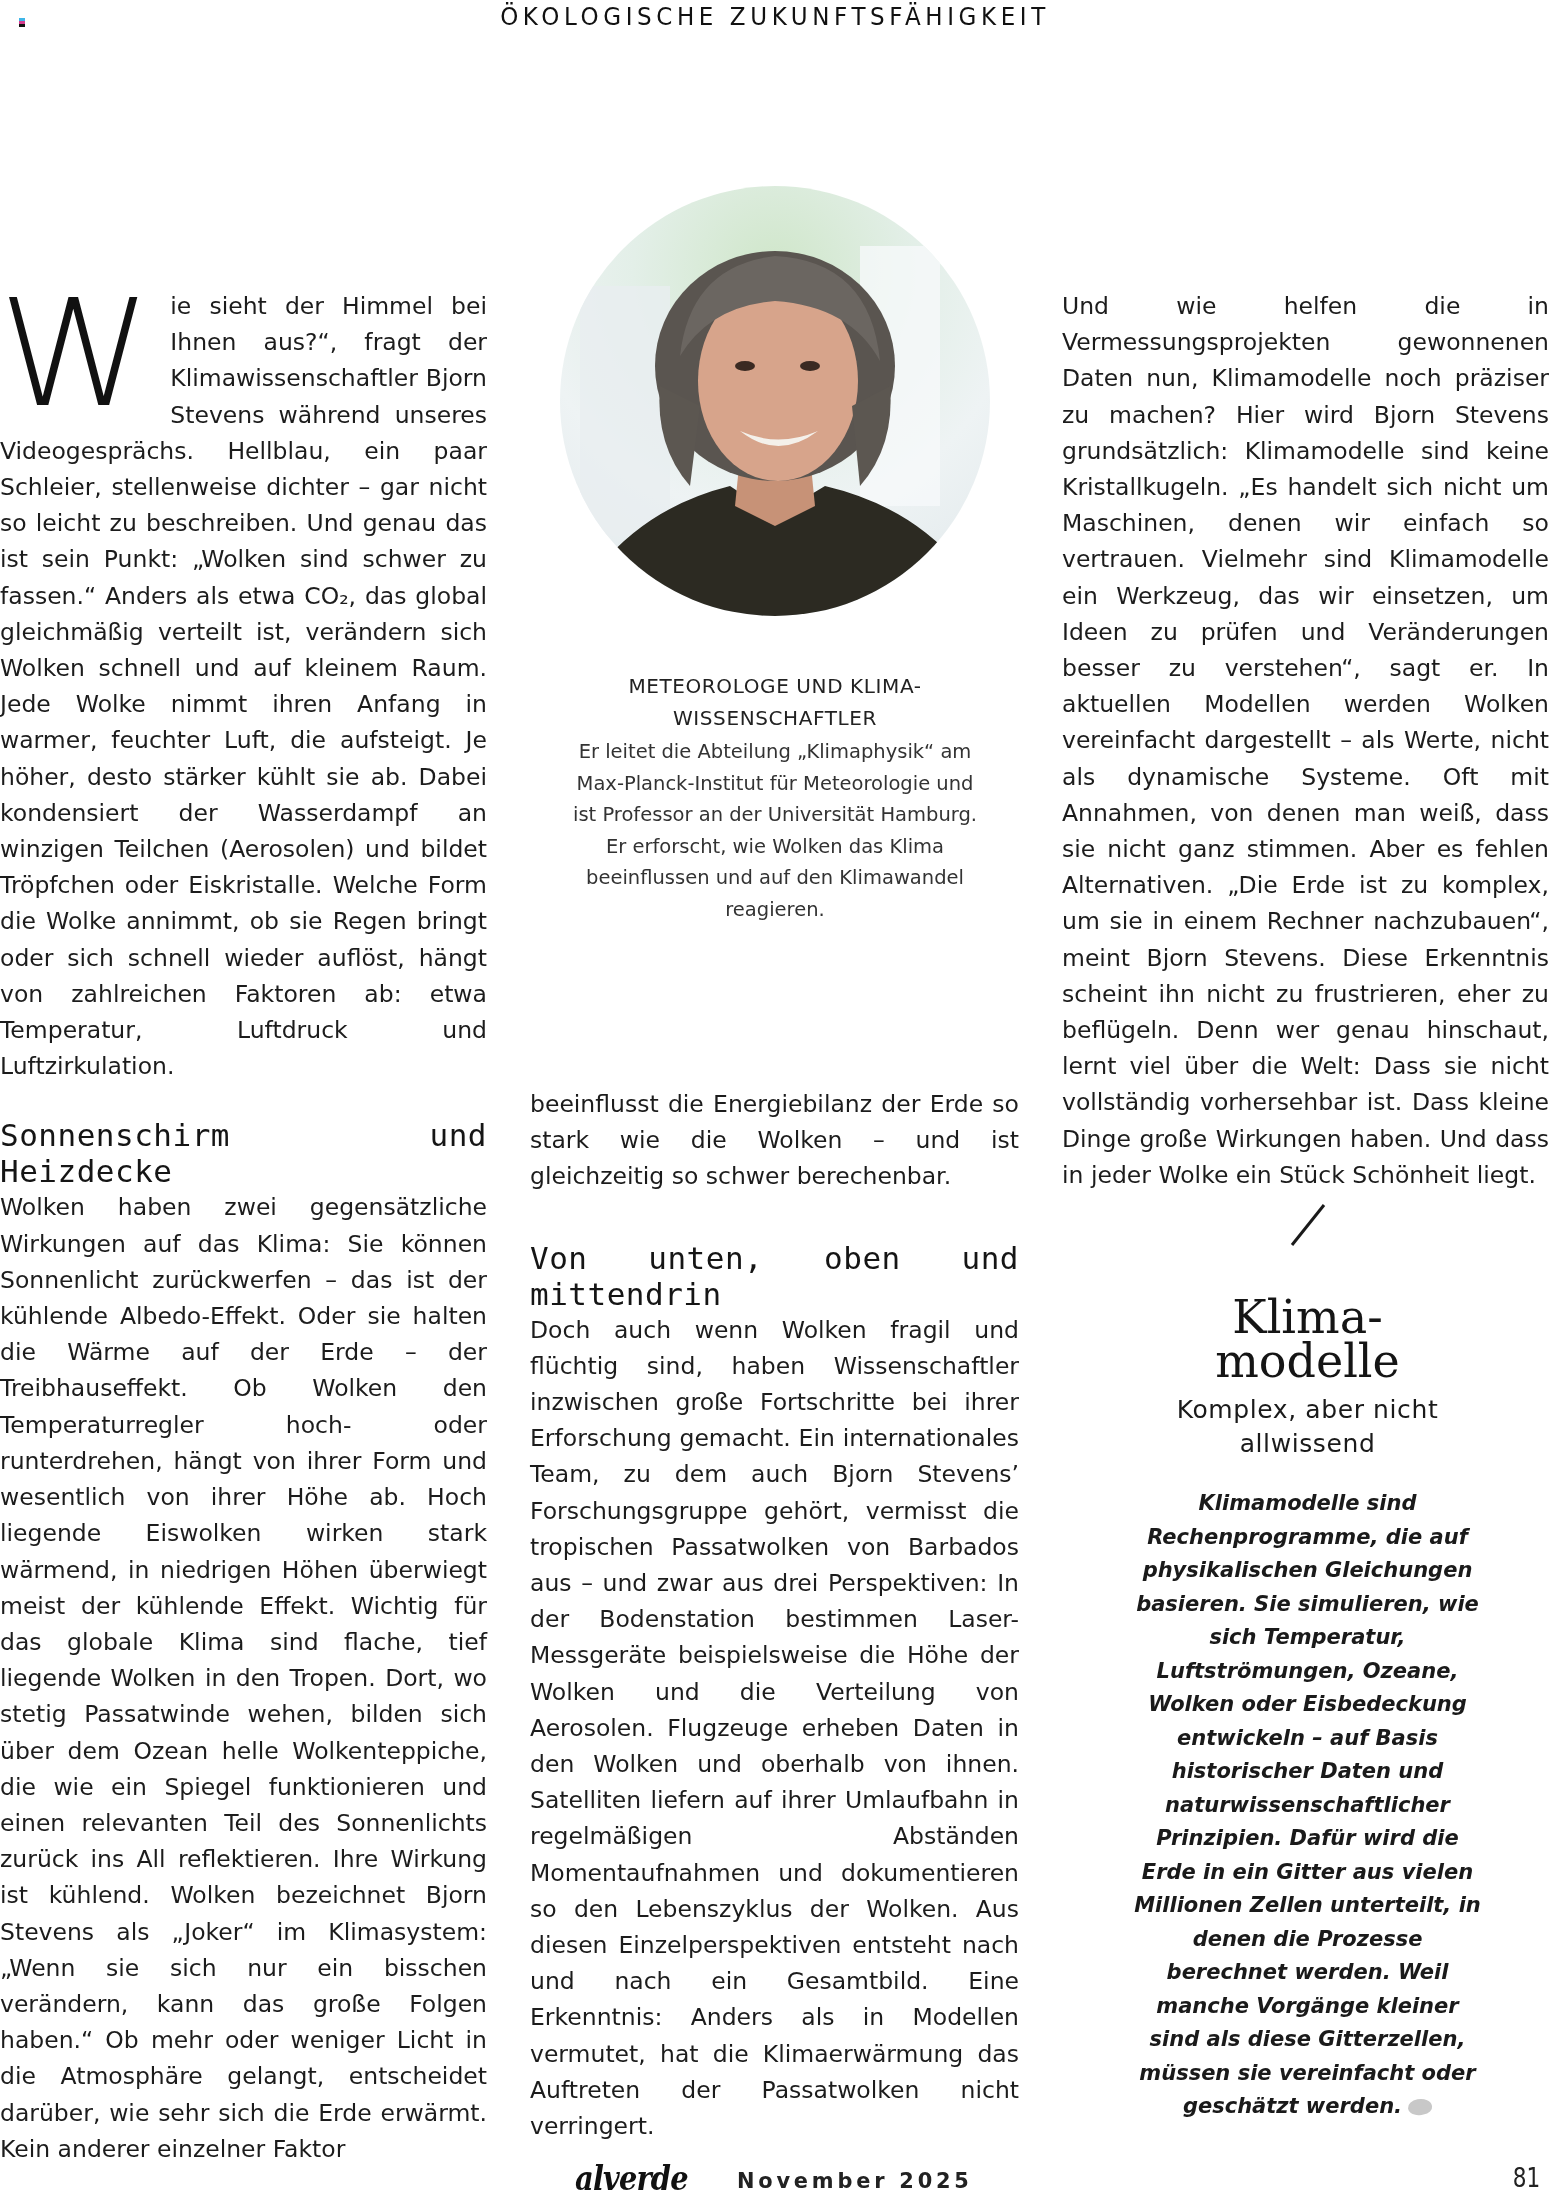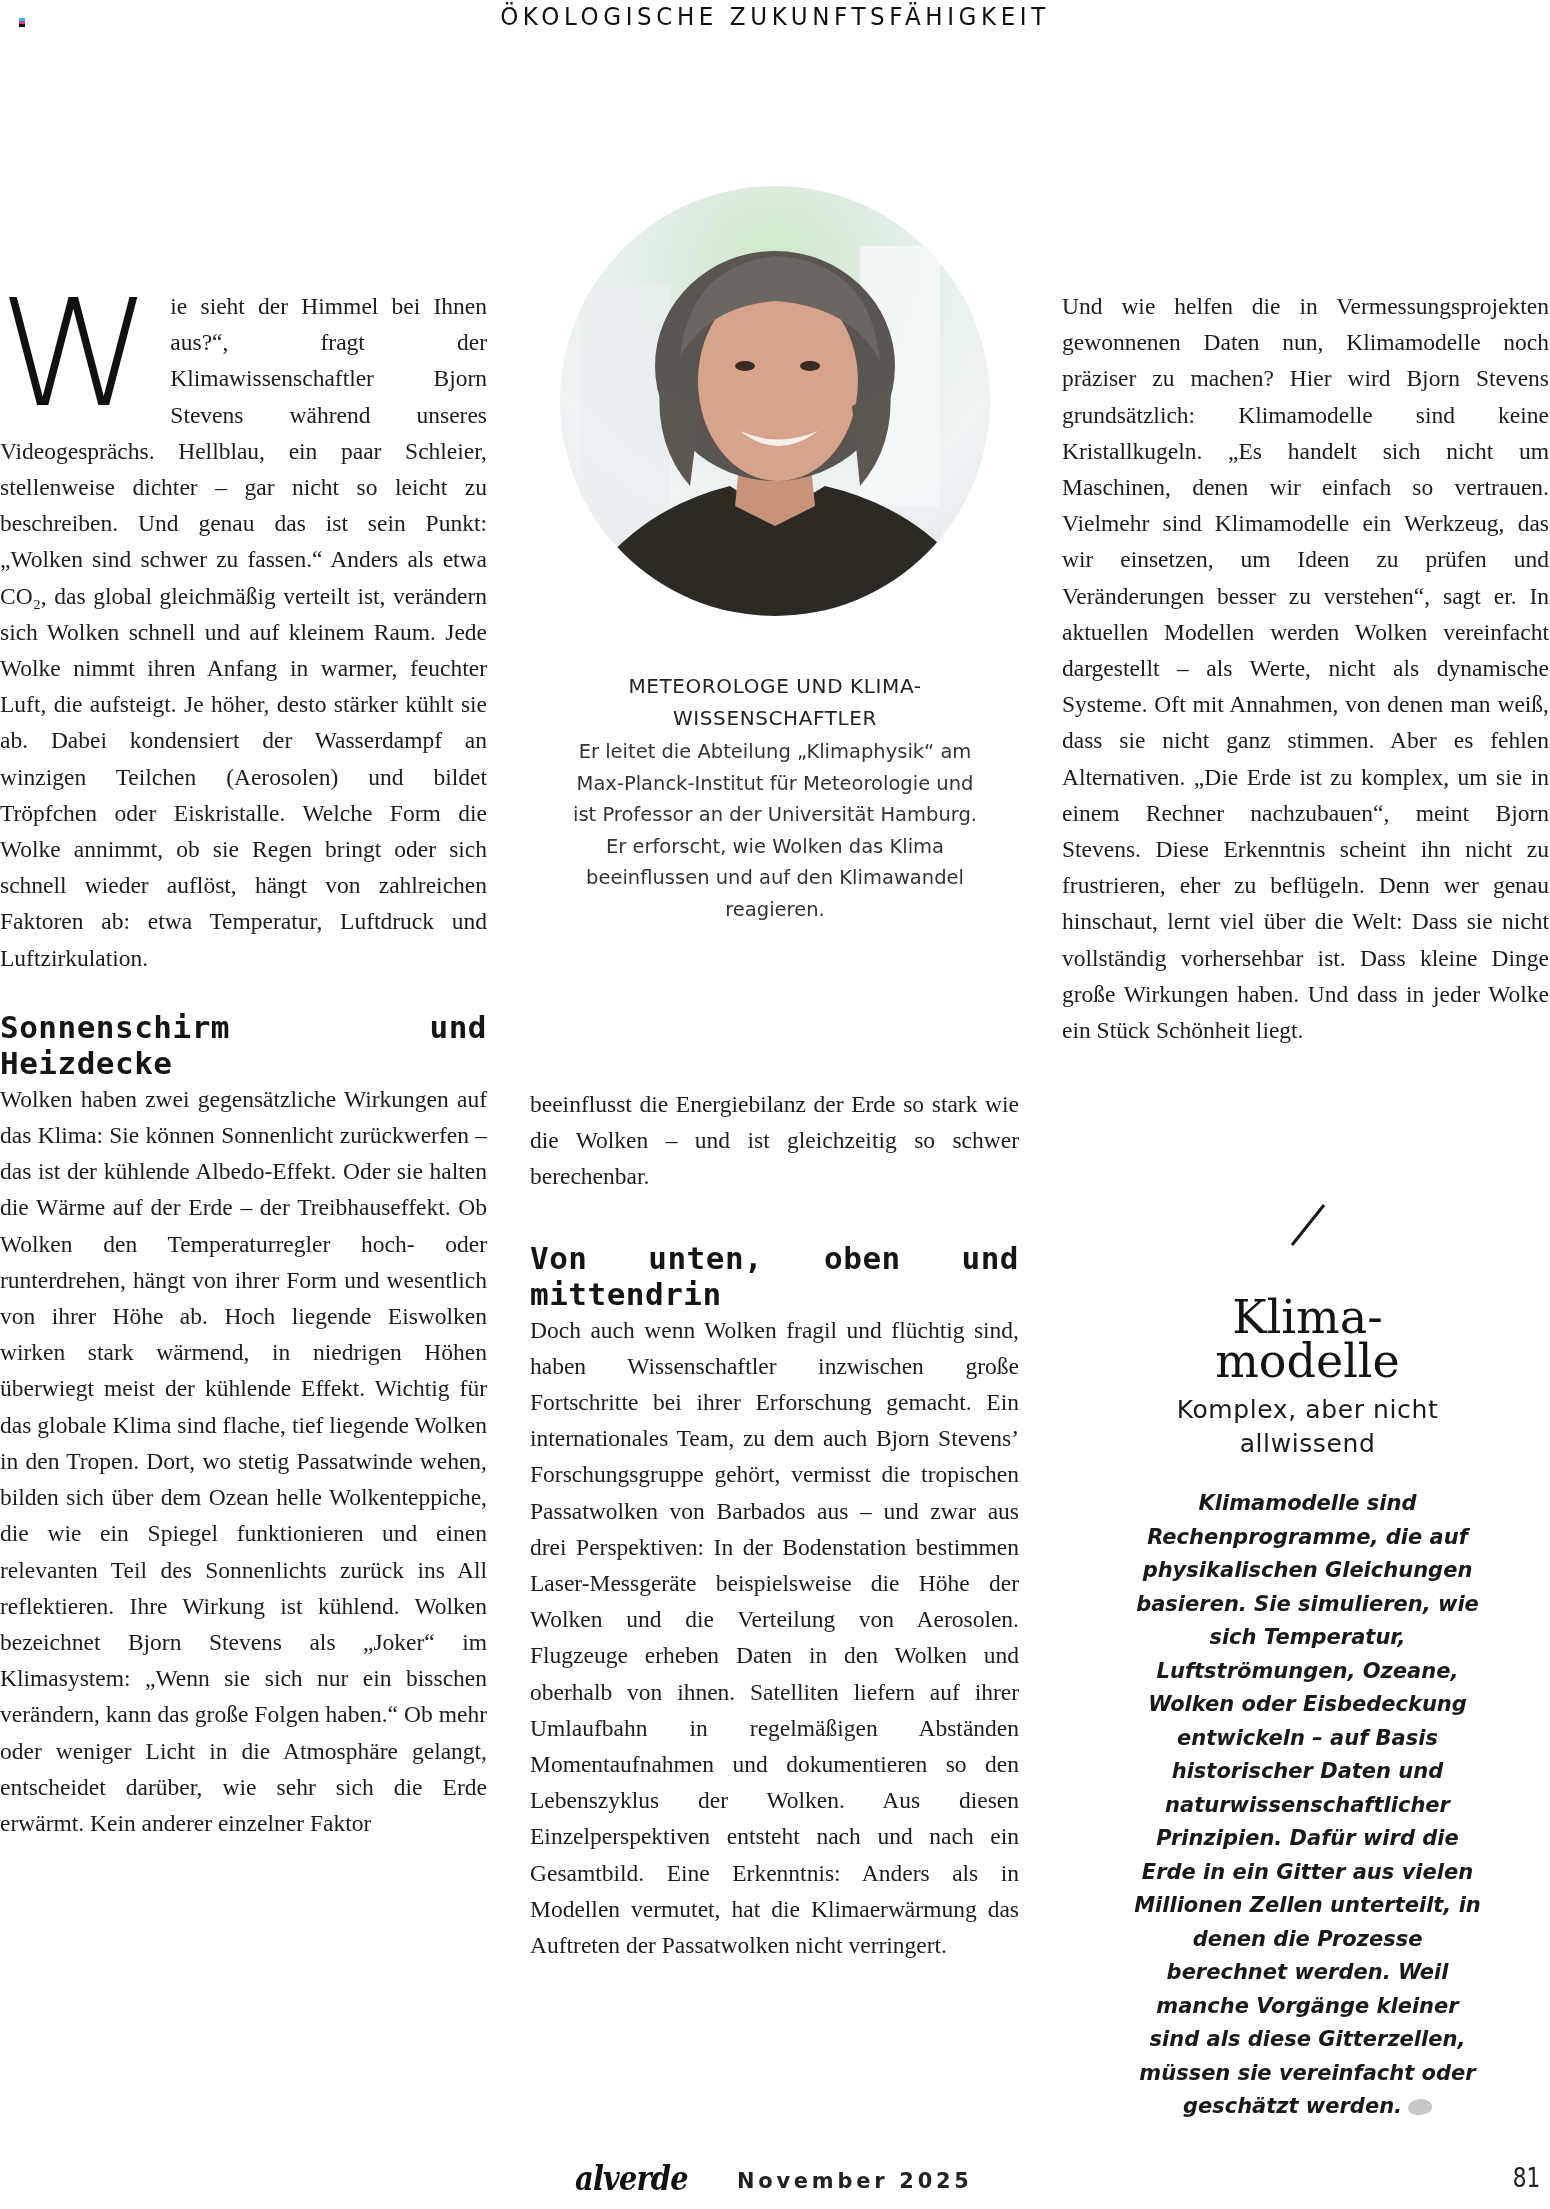--- a/index.html
+++ b/index.html
@@ -1,26 +1,26 @@
 <!DOCTYPE html>
 <html><head>
 <meta charset="utf-8">
 <style>
   html, body { margin: 0; padding: 0; background: #ffffff; }
   body { width: 1550px; height: 2209px; position: relative; overflow: hidden; color: #1c1c1c; font-family: "DejaVu Sans", sans-serif; }
   .reg-mark { position: absolute; left: 19px; top: 18px; width: 6px; height: 9px; }
   .reg-mark span { display: block; width: 6px; height: 3px; }
   .kicker { position: absolute; left: 0; right: 0; top: 2px; text-align: center; font-family: "DejaVu Sans", sans-serif; font-size: 25px; letter-spacing: 5px; color: #111; transform: scaleX(0.92); }
   .col { position: absolute; font-size: 23.5px; line-height: 36.2px; text-align: justify; hyphens: manual; }
-  .col p { margin: 0; font-family: Liberation Serif, serif; }
+  .col p { margin: 0; }
   .col1 { left: 0; top: 288px; width: 487px; }
   .col2 { left: 530px; top: 1086px; width: 489px; }
   .col3 { left: 1062px; top: 288px; width: 487px; }
   .dropcap { float: left; font-family: "DejaVu Sans", sans-serif; font-weight: 200; font-size: 148px; line-height: 120px; margin: 6px 22px 0 2px; color: #111; transform: scaleX(1.05); }
-  h2.subhead { font-family: "DejaVu Sans Mono", monospace; font-weight: bold; font-size: 31px; line-height: 36px; margin: 0; color: #151515; letter-spacing: 0.5px; }
+  h2.subhead { font-family: "DejaVu Sans Mono", monospace; font-weight: normal; font-size: 31px; line-height: 36px; margin: 0; color: #151515; letter-spacing: 0.5px; }
   .col1 h2.subhead { margin-top: 33px; }
   .col2 h2.subhead { margin-top: 45px; }
   .portrait { position: absolute; left: 560px; top: 186px; width: 430px; height: 430px; border-radius: 50%; overflow: hidden; background: radial-gradient(circle at 50% 20%, #cfe6c9 0%, #e3efe8 35%, #eef3f4 60%, #dfe7ea 100%); }
   .caption { position: absolute; left: 560px; top: 650px; width: 430px; text-align: center; }
   .caption .name { font-weight: bold; font-size: 20px; letter-spacing: 1px; line-height: 34px; color: #1a1a1a; }
   .caption .role { font-size: 20px; letter-spacing: 0.6px; line-height: 32px; color: #222; margin-top: 20px; }
   .caption .bio { font-size: 19.5px; line-height: 31.5px; color: #333; margin-top: 2px; padding: 0 10px; }
   .box { position: absolute; left: 1120px; top: 1195px; width: 375px; text-align: center; }
   .box .slash { display: block; margin: 0 auto; width: 60px; height: 60px; }
   .box .title { font-family: "DejaVu Serif", serif; font-weight: normal; font-size: 46px; line-height: 44px; margin-top: 40px; color: #151515; }

